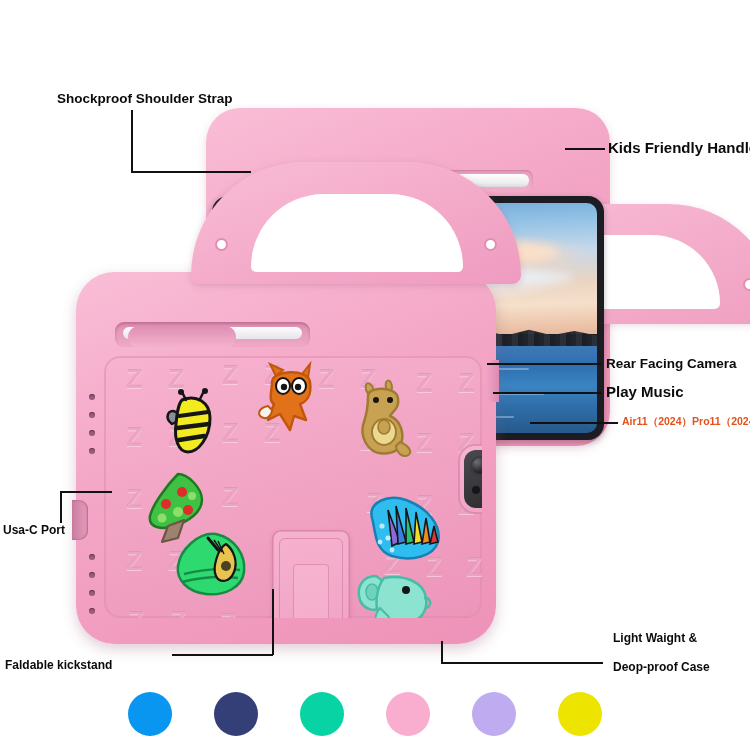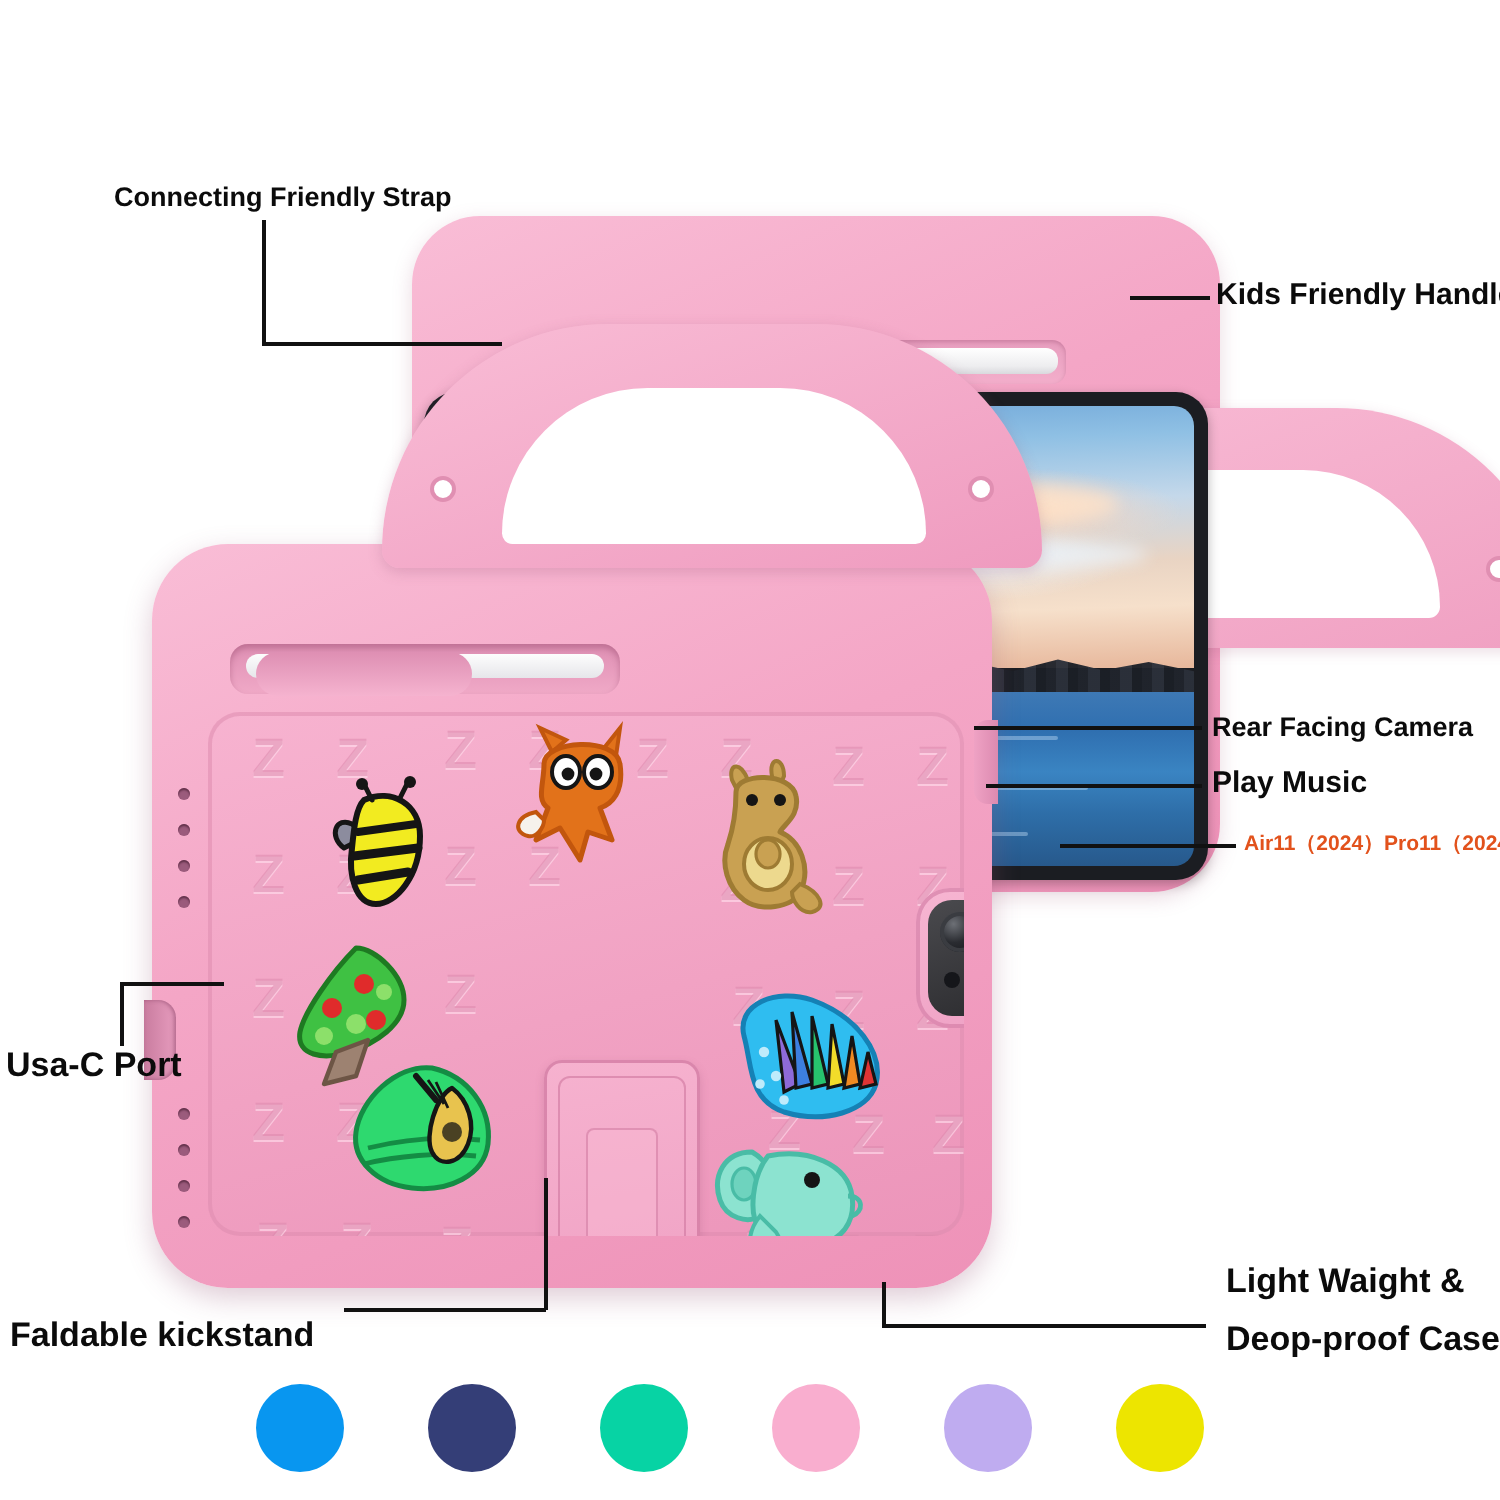--- a/index.html
+++ b/index.html
@@ -18,21 +18,21 @@
     box-sizing:border-box;
   }
   .title-badge span{
     font-size:25px;font-weight:bold;color:#000;letter-spacing:.1px;white-space:nowrap;
   }
 
   
   .lbl{position:absolute;font-weight:bold;color:#0b0b0b;white-space:nowrap;}
   .lbl.s13{font-size:13.5px;}
   .lbl.s14{font-size:15px;}
-  .lbl.s16{font-size:17px;}
+  .lbl.s16{font-size:12px;}
   .lbl.orange{color:#E2521C;font-size:10.5px;font-weight:bold;}
 
   
   .ln{position:absolute;background:#111;}
   .lnh{height:1.6px;}
   .lnv{width:1.6px;}
 
   
   .case-pink{
     background:linear-gradient(157deg,#F9BDD6 0%,#F4A6C6 42%,#EE92B8 100%);
@@ -411,21 +411,21 @@
           <path d="M30 10 C50 6 70 14 72 30 C74 44 66 52 56 54 L58 70 L46 66 L42 72 L34 58 L24 62 L26 46 C20 40 22 20 30 10 Z" fill="#8CE3D0" stroke="#49BCA6" stroke-width="2.5" stroke-linejoin="round"></path>
           <path d="M26 40 C18 50 20 62 30 62 C36 62 38 54 34 48 Z" fill="#8CE3D0" stroke="#49BCA6" stroke-width="2"></path>
           <circle cx="52" cy="22" r="4" fill="#151515"></circle>
           <path d="M70 30 C78 30 78 38 72 40" stroke="#49BCA6" stroke-width="2.4" fill="none"></path>
         </svg>
       </div>
 
     </div>
   </div>
 
-  <div class="lbl s13" style="left:57px;top:91px;">Connecting Friendly Strap</div>
+  <div class="lbl s13" style="left:57px;top:91px;">Shockproof Shoulder Strap</div>
   <div class="ln lnv" style="left:131px;top:110px;height:62px;"></div>
   <div class="ln lnh" style="left:131px;top:171px;width:120px;"></div>
 
   <div class="ln lnh" style="left:565px;top:148px;width:40px;"></div>
   <div class="lbl s14" style="left:608px;top:139px;">Kids Friendly Handle</div>
 
   <div class="ln lnh" style="left:487px;top:363px;width:114px;"></div>
   <div class="lbl s13" style="left:606px;top:356px;">Rear Facing Camera</div>
 
   <div class="ln lnh" style="left:493px;top:392px;width:108px;"></div>

